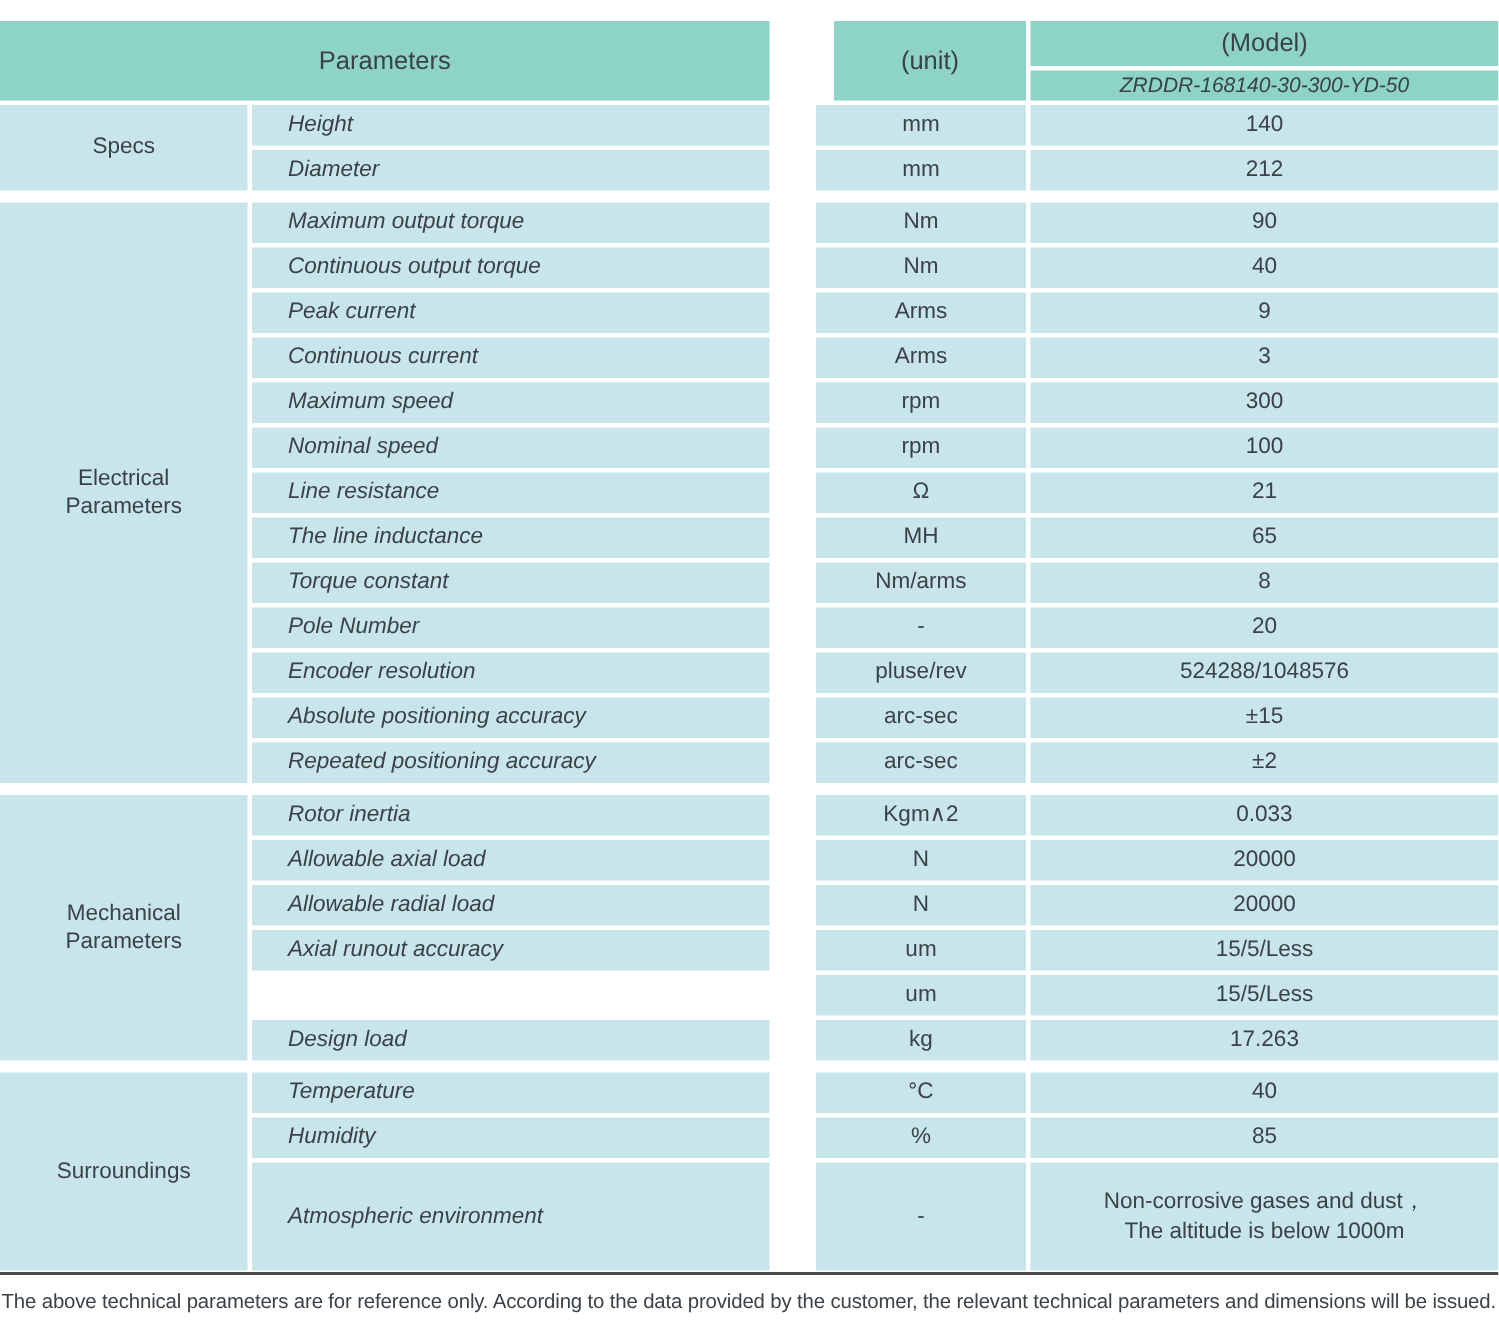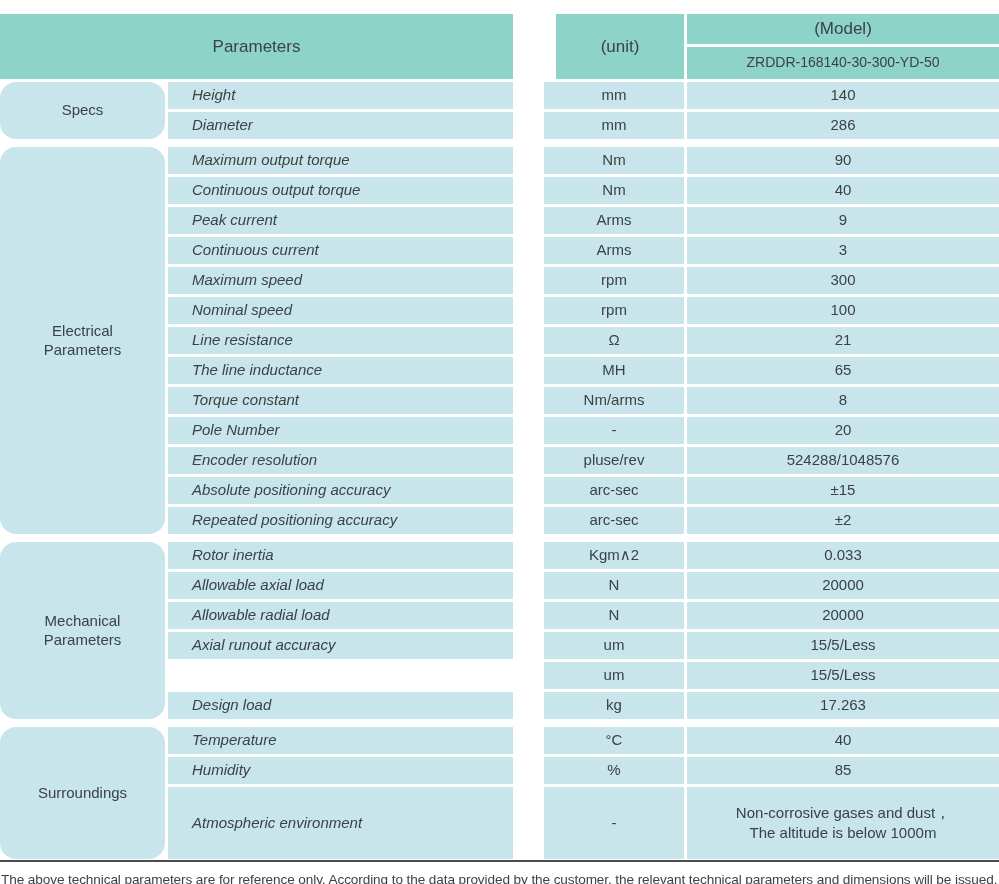--- a/index.html
+++ b/index.html
@@ -35,27 +35,26 @@
     height: 27px;
     text-align: center;
   }
   .hdr {
     background: var(--header-bg);
     font-size: 17px;
   }
   .hdr-parameters { grid-column: 1 / 3; grid-row: 1 / 3; height: auto; }
   .hdr-unit       { grid-column: 3;     grid-row: 1 / 3; height: auto; margin-left: 40px; }
   .hdr-model      { grid-column: 4;     grid-row: 1; height: 30px; }
-  .hdr-model-value{ grid-column: 4;     grid-row: 2; height: 32px; font-size: 14px; }
+  .hdr-model-value{ grid-column: 4;     grid-row: 2; height: 20px; font-size: 14px; font-style: italic; }
 
   .group {
     grid-column: 1;
     white-space: pre-line;
     height: auto;
-    border-radius: 16px;
   }
   .param {
     grid-column: 2;
     justify-content: flex-start;
     padding-left: 24px;
     text-align: left;
     font-style: italic;
   }
   .unit  { grid-column: 3; margin-left: 28px; }
   .value { grid-column: 4; white-space: pre-line; }
@@ -89,21 +88,21 @@
   <div class="cell hdr hdr-unit">(unit)</div>
   <div class="cell hdr hdr-model">(Model)</div>
   <div class="cell hdr hdr-model-value">ZRDDR-168140-30-300-YD-50</div>
 
 <div class="cell group" style="grid-row: span 2;">Specs</div>
     <div class="cell param">Height</div>
     <div class="cell unit">mm</div>
     <div class="cell value">140</div>
     <div class="cell param">Diameter</div>
     <div class="cell unit">mm</div>
-    <div class="cell value">286</div>
+    <div class="cell value">212</div>
     <div class="section-spacer"></div>
     <div class="cell group" style="grid-row: span 13;">Electrical
 Parameters</div>
     <div class="cell param">Maximum output torque</div>
     <div class="cell unit">Nm</div>
     <div class="cell value">90</div>
     <div class="cell param">Continuous output torque</div>
     <div class="cell unit">Nm</div>
     <div class="cell value">40</div>
     <div class="cell param">Peak current</div>

